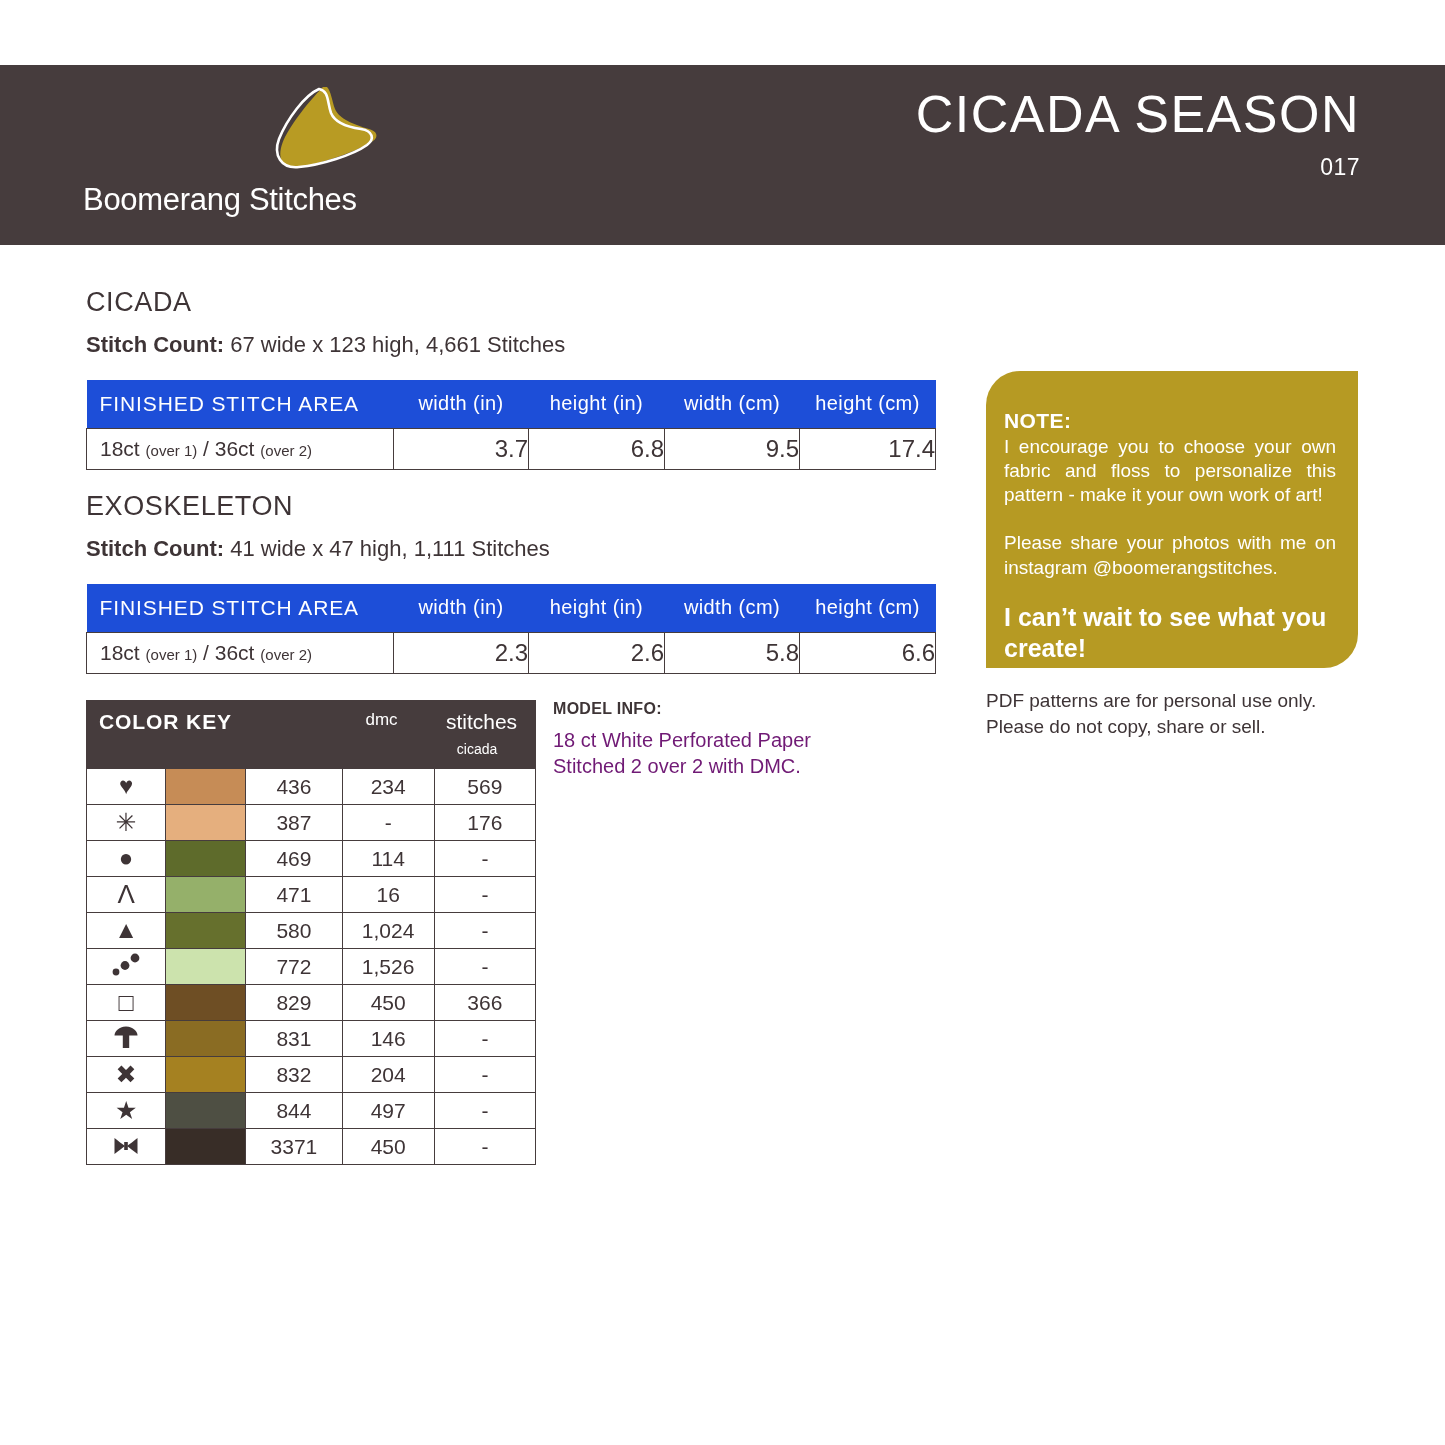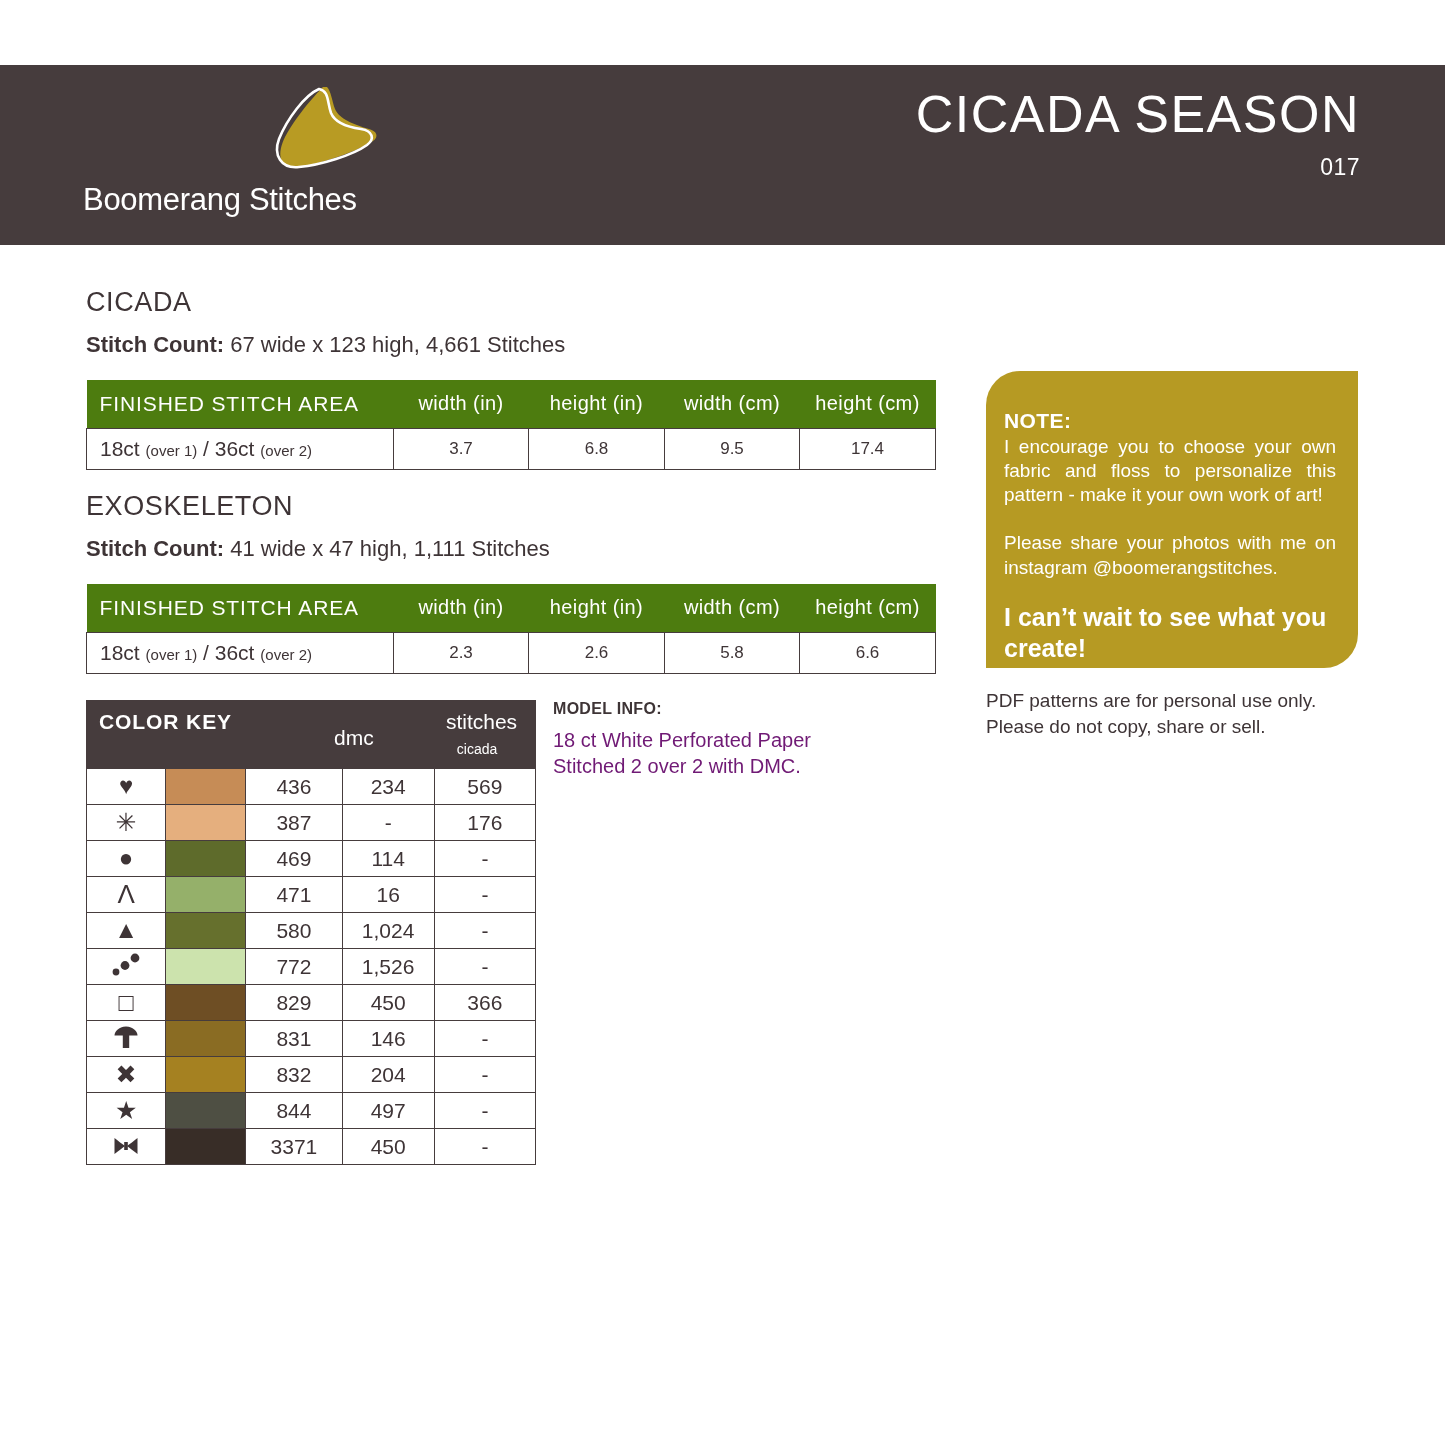--- a/index.html
+++ b/index.html
@@ -78,41 +78,41 @@
   }
   .stitch-count b { font-weight: 700; }
 
   
   .area-table {
     border-collapse: collapse;
     width: 849px;
     table-layout: fixed;
   }
   .area-table thead th {
-    background: #4d7c0f;
+    background: #1d4ed8;
     color: #ffffff;
     font-weight: 400;
     font-size: 20px;
     letter-spacing: 0.4px;
     height: 48px;
     padding: 0;
     vertical-align: middle;
     border: none;
   }
   .area-table thead th.lbl {
     text-align: left;
     padding-left: 13px;
     font-size: 21px;
     letter-spacing: 0.9px;
   }
   .area-table tbody td {
     border: 1px solid #463C3D;
     height: 41px;
-    font-size: 17px;
-    text-align: center;
+    font-size: 24px;
+    text-align: right;
     color: #3E3436;
     padding: 0;
     vertical-align: middle;
   }
   .area-table tbody td.lbl {
     text-align: left;
     padding-left: 13px;
     font-size: 21px;
   }
   .area-table tbody td.lbl .sm { font-size: 15px; }
@@ -123,22 +123,22 @@
     background: #463C3D;
     height: 68px;
     position: relative;
     color: #ffffff;
   }
   .ck-head .ck-title {
     position: absolute; left: 13px; top: 10px;
     font-size: 21px; letter-spacing: 0.9px; font-weight: 700;
   }
   .ck-head .ck-dmc {
-    position: absolute; left: 248px; top: 26px; width: 95px;
-    font-size: 21px; font-weight: 400;
+    position: absolute; left: 248px; top: 10px; width: 95px;
+    text-align: center; font-size: 17px; font-weight: 400;
   }
   .ck-head .ck-stitches {
     position: absolute; left: 345px; top: 10px; width: 101px;
     text-align: center; font-size: 21px; font-weight: 400;
   }
   .ck-head .ck-sub-cicada {
     position: absolute; left: 345px; top: 41px; width: 92px;
     text-align: center; font-size: 14px; font-weight: 400;
   }
   .ck-head .ck-sub-exo {

